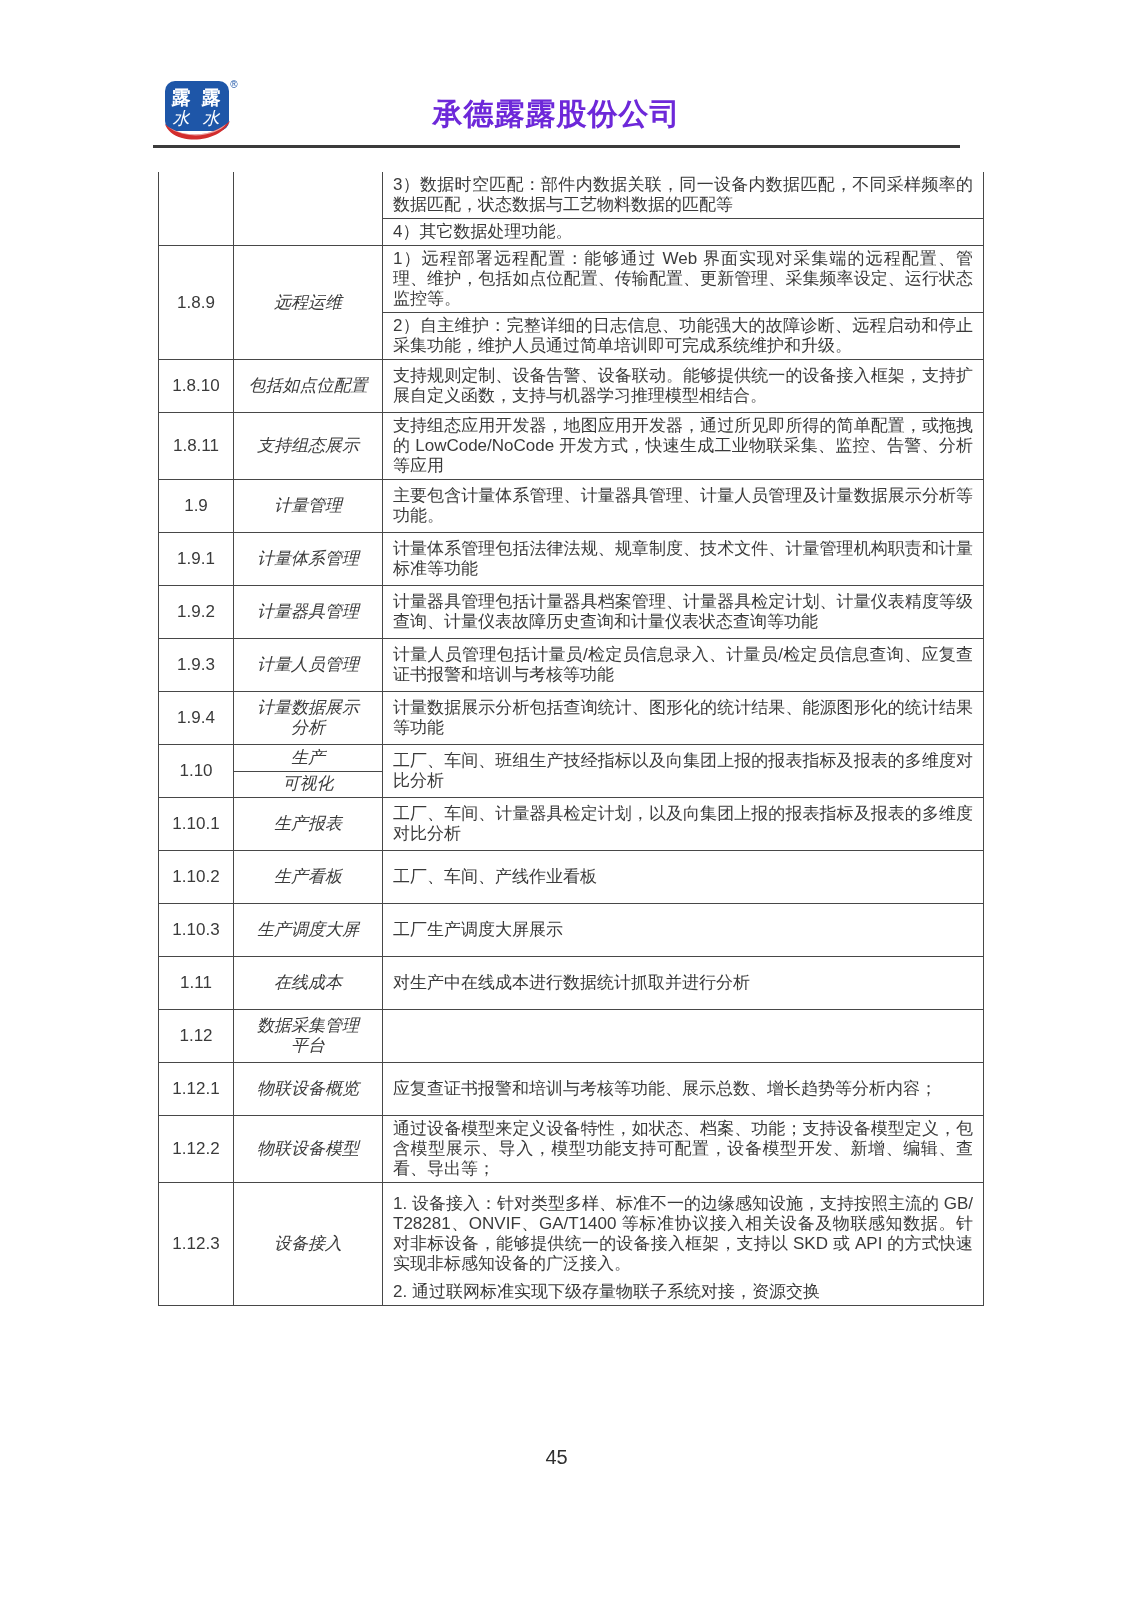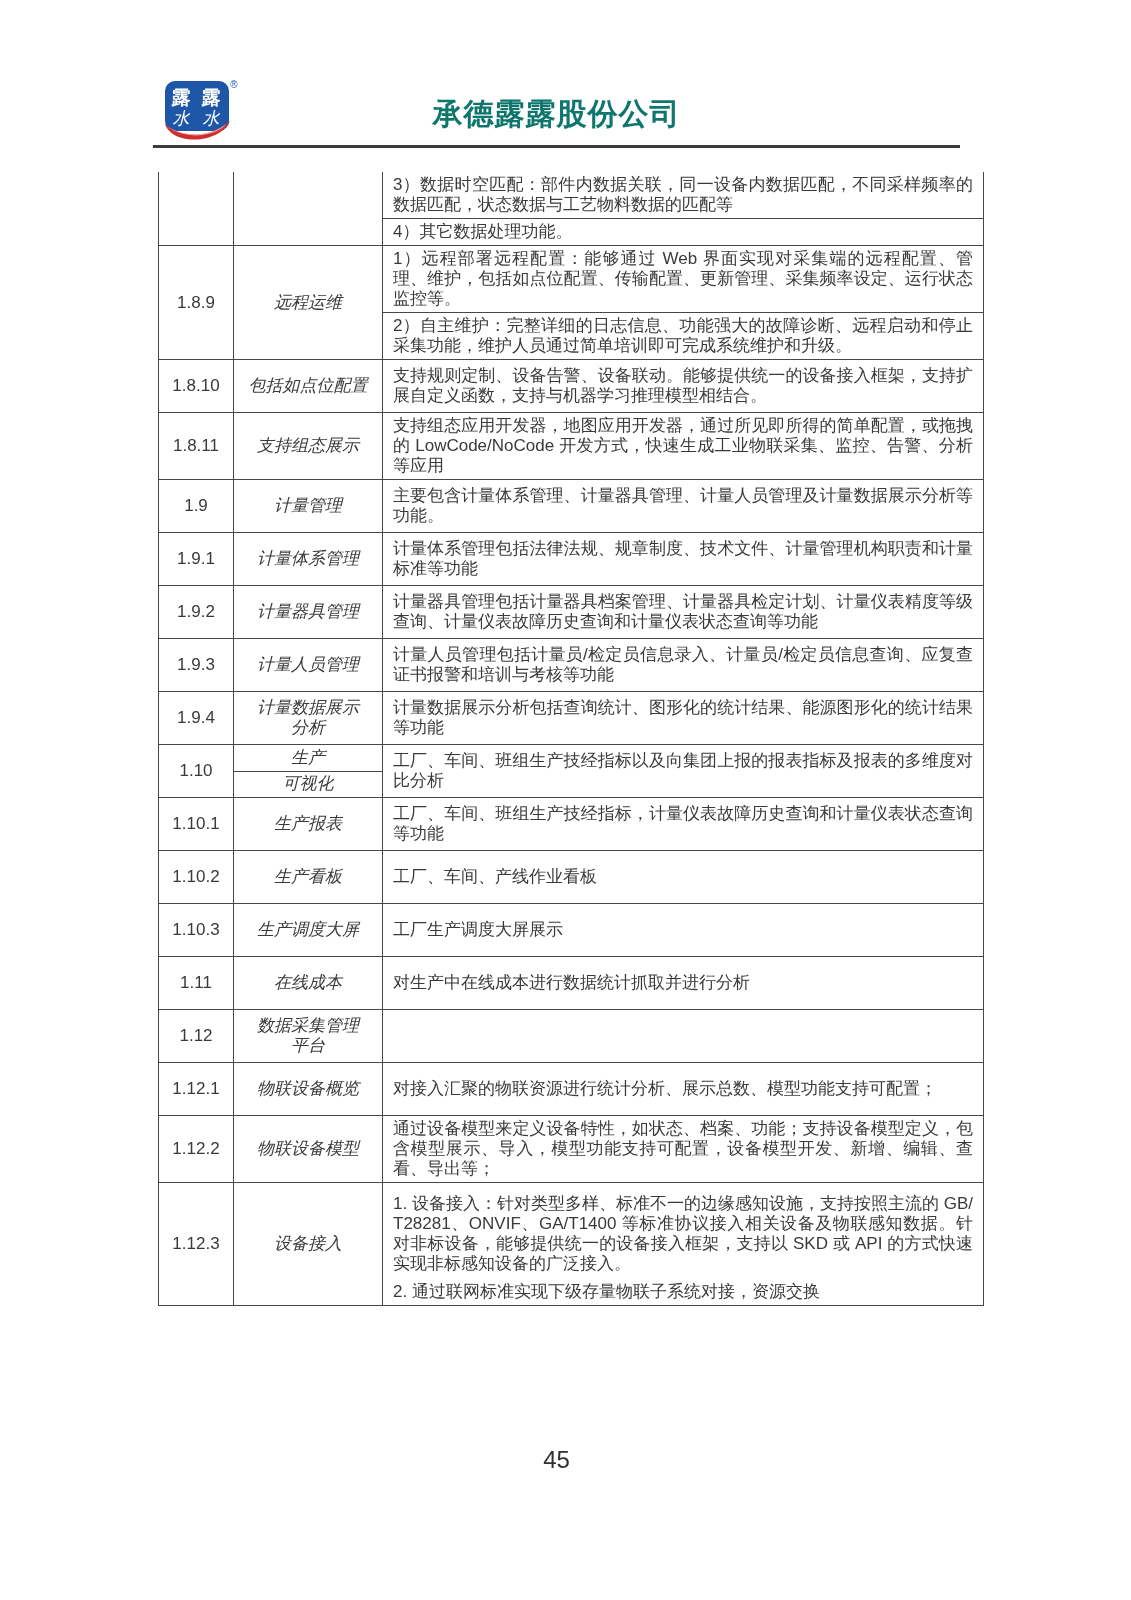--- a/index.html
+++ b/index.html
@@ -10,21 +10,21 @@
     font-family:"Liberation Sans","DejaVu Sans",sans-serif;
     color:#3a3a3a;
     overflow:hidden;
   }
   
   .logo{position:absolute;left:162px;top:76px;width:80px;height:70px;}
   .company-title{
     position:absolute;left:153px;top:94px;width:807px;
     text-align:center;
     font-size:30px;font-weight:bold;
-    color:#0f766e;
+    color:#6d28d9;
     letter-spacing:1px;
   }
   .header-rule{
     position:absolute;left:153px;top:145px;width:807px;height:3px;
     background:#3b3b3b;
   }
   
   .table-wrap{position:absolute;left:158px;top:172px;width:790px;}
   table.spec{
     border-collapse:collapse;
@@ -40,21 +40,21 @@
   }
   td.c1{width:70px;text-align:center;padding:16px 2px;}
   td.c2{width:140px;text-align:center;padding:2px 4px;font-style:italic;}
   td.c3{width:580px;text-align:justify;padding:3px 10px;}
   tr.open-top td{border-top:none;}
   .lbl-line{display:block;}
   .desc-para{display:block;margin-top:8px;}
   
   .page-number{
     position:absolute;left:153px;top:1446px;width:807px;
-    text-align:center;font-size:24px;color:#2f2f2f;
+    text-align:center;font-size:20px;color:#2f2f2f;
   }
 </style>
 </head>
 <body>
 
 <div class="page">
 
   <div class="logo">
     <svg width="80" height="70" viewBox="0 0 80 70">
       <rect x="3" y="5" width="64" height="50" rx="10" fill="#1e56a8"></rect>
@@ -142,21 +142,21 @@
         <td class="c2">生产</td>
         <td class="c3" rowspan="2">工厂、车间、班组生产技经指标以及向集团上报的报表指标及报表的多维度对比分析</td>
       </tr>
       <tr>
         <td class="c2">可视化</td>
       </tr>
 
       <tr>
         <td class="c1">1.10.1</td>
         <td class="c2">生产报表</td>
-        <td class="c3">工厂、车间、班组生产技经指标，计量仪表故障历史查询和计量仪表状态查询等功能</td>
+        <td class="c3">工厂、车间、计量器具检定计划，以及向集团上报的报表指标及报表的多维度对比分析</td>
       </tr>
 
       <tr>
         <td class="c1">1.10.2</td>
         <td class="c2">生产看板</td>
         <td class="c3">工厂、车间、产线作业看板</td>
       </tr>
 
       <tr>
         <td class="c1">1.10.3</td>
@@ -175,21 +175,21 @@
         <td class="c2">
           <span class="lbl-line">数据采集管理</span>
           <span class="lbl-line">平台</span>
         </td>
         <td class="c3"></td>
       </tr>
 
       <tr>
         <td class="c1">1.12.1</td>
         <td class="c2">物联设备概览</td>
-        <td class="c3">对接入汇聚的物联资源进行统计分析、展示总数、模型功能支持可配置；</td>
+        <td class="c3">应复查证书报警和培训与考核等功能、展示总数、增长趋势等分析内容；</td>
       </tr>
 
       <tr>
         <td class="c1">1.12.2</td>
         <td class="c2">物联设备模型</td>
         <td class="c3">通过设备模型来定义设备特性，如状态、档案、功能；支持设备模型定义，包含模型展示、导入，模型功能支持可配置，设备模型开发、新增、编辑、查看、导出等；</td>
       </tr>
 
       <tr>
         <td class="c1">1.12.3</td>

